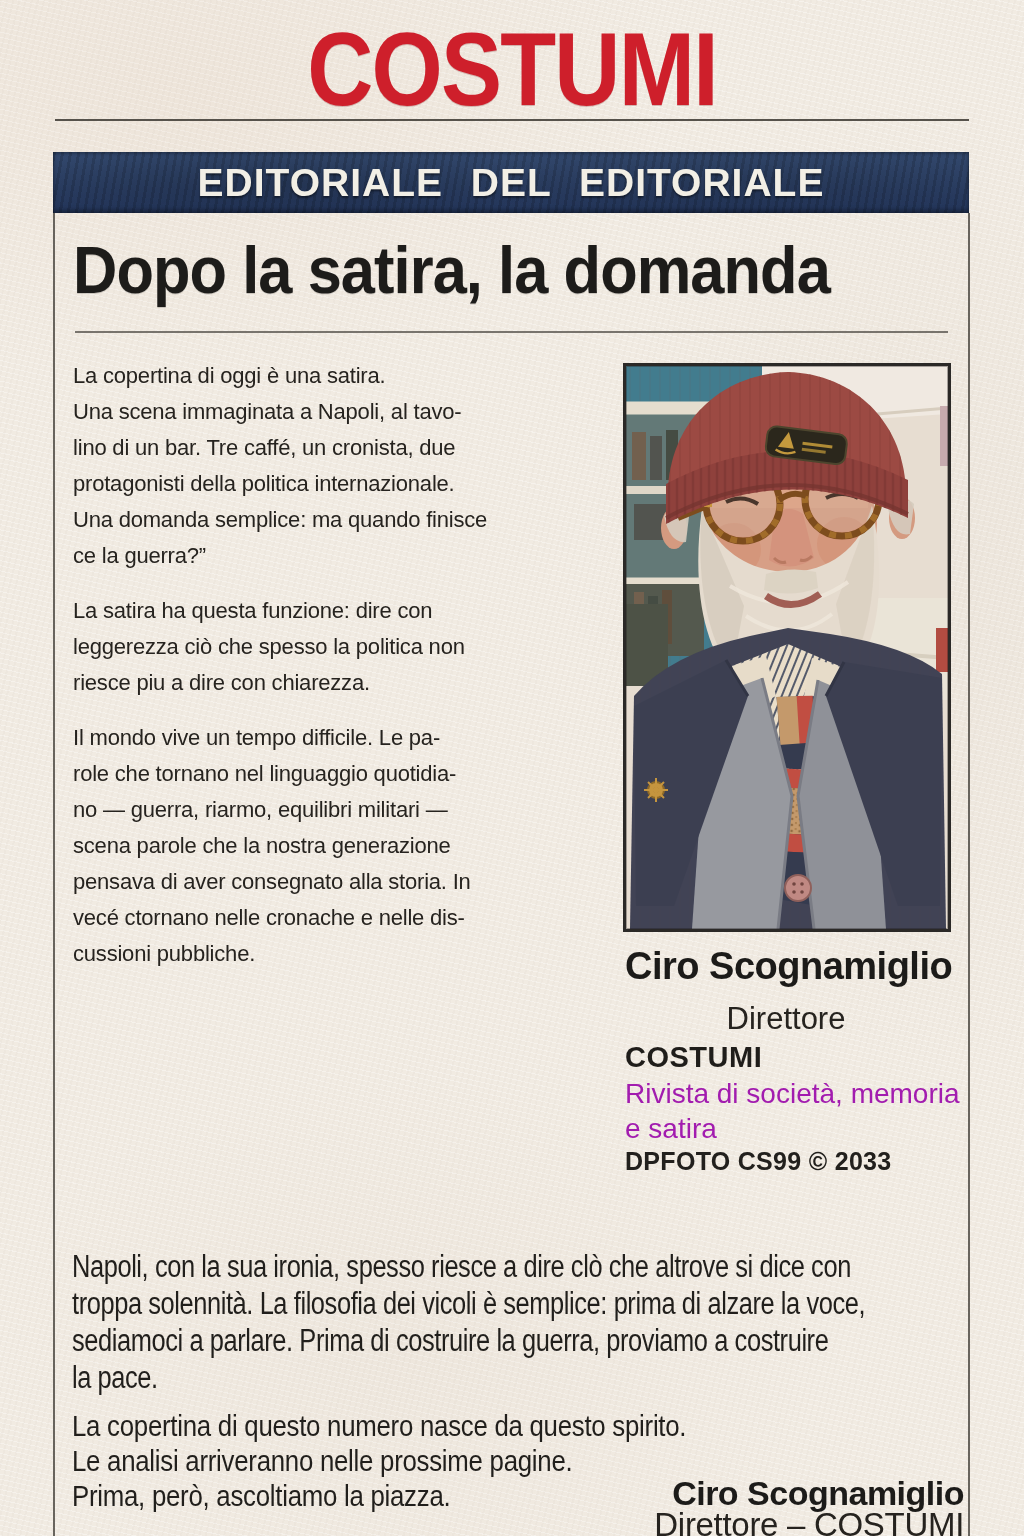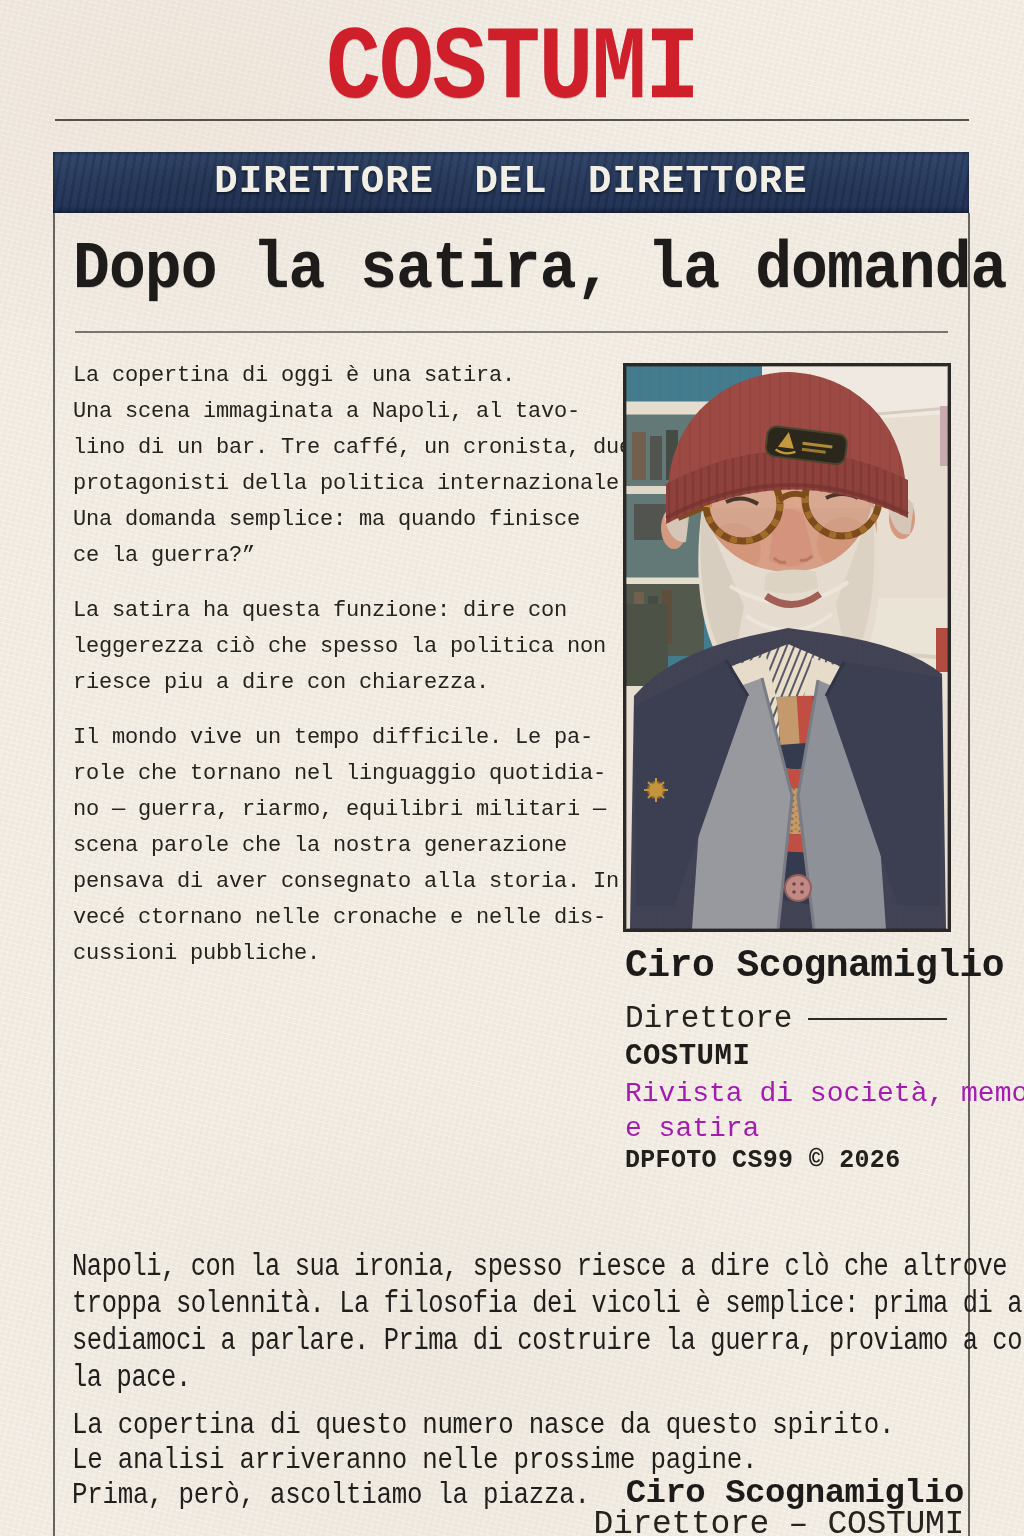--- a/index.html
+++ b/index.html
@@ -1,19 +1,19 @@
 <!DOCTYPE html>
 <html><head>
 <meta charset="utf-8">
 <style>
   html,body{margin:0;padding:0;background:#d8d2c8;}
   .page{
     position:relative;width:1024px;height:1536px;overflow:hidden;
     background:#f1ebe2;
-    font-family:Liberation Mono, monospace;
+    font-family:Liberation Sans, sans-serif;
     color:#24221f;
   }
   .page::before{
     content:"";position:absolute;inset:0;pointer-events:none;
     background:
       radial-gradient(ellipse 700px 420px at 18% 6%, rgba(196,152,120,.08), transparent 70%),
       radial-gradient(ellipse 520px 700px at 92% 38%, rgba(180,158,138,.07), transparent 70%),
       radial-gradient(ellipse 600px 400px at 40% 88%, rgba(186,160,136,.06), transparent 70%),
       repeating-linear-gradient(104deg, rgba(120,100,88,.028) 0 2px, transparent 2px 6px),
       repeating-linear-gradient(13deg, rgba(255,255,255,.35) 0 1px, transparent 1px 5px);
@@ -56,21 +56,21 @@
     margin:0 0 19px 0;font-size:22px;line-height:36px;letter-spacing:-.2px;
     white-space:pre;color:#26231f;
   }
 
   .photo{
     position:absolute;left:623px;top:363px;width:328px;height:569px;
     border:3px solid #2b2927;box-sizing:border-box;background:#e9e3d8;
   }
   .photo svg{display:block;}
   .cap-name{top:944px;font-size:38px;line-height:44px;font-weight:bold;letter-spacing:-.5px;color:#1c1b19;position:absolute;left:625px;}
-  .cap-role-row{position:absolute;left:625px;top:1001px;width:322px;display:flex;align-items:center;}
+  .cap-role-row{position:absolute;left:625px;top:1001px;width:322px;display:flex;align-items:center;flex-direction:column;}
   .cap-role{font-size:31px;line-height:36px;color:#26231f;}
   .cap-role-rule{flex:1;height:2px;background:#2b2b28;margin-left:16px;}
   .cap-mag{position:absolute;left:625px;top:1040px;font-size:29px;line-height:34px;font-weight:bold;letter-spacing:.5px;color:#1f1d1a;}
   .cap-tagline{position:absolute;left:625px;top:1076px;font-size:28px;line-height:35px;white-space:pre;color:#a21caf;}
   .cap-credit{position:absolute;left:625px;top:1146px;font-size:25px;line-height:30px;font-weight:bold;letter-spacing:.3px;color:#22201d;}
 
   .wide-para{
     position:absolute;left:72px;top:1248px;width:1100px;
     font-size:31px;line-height:37px;letter-spacing:-.5px;white-space:pre;
     transform:scaleX(.82);transform-origin:0 0;color:#211f1c;
@@ -86,21 +86,21 @@
 </style>
 </head>
 <body>
 
 <div class="page">
 
   <div class="masthead">COSTUMI</div>
   <div class="rule-top"></div>
 
   <div class="banner">
-    <span class="banner-label">DIRETTORE DEL DIRETTORE</span>
+    <span class="banner-label">EDITORIALE DEL EDITORIALE</span>
   </div>
 
   <div class="v-rule left"></div>
   <div class="v-rule right"></div>
 
   <div class="headline">Dopo la satira, la domanda</div>
   <div class="headline-rule"></div>
 
   <div class="left-col">
     <p>La copertina di oggi è una satira.
@@ -284,21 +284,21 @@
   </div>
 
   <div class="cap-name">Ciro Scognamiglio</div>
   <div class="cap-role-row">
     <span class="cap-role">Direttore</span>
     <span class="cap-role-rule"></span>
   </div>
   <div class="cap-mag">COSTUMI</div>
   <div class="cap-tagline">Rivista di società, memoria
 e satira</div>
-  <div class="cap-credit">DPFOTO CS99 © 2026</div>
+  <div class="cap-credit">DPFOTO CS99 © 2033</div>
 
   <div class="wide-para">Napoli, con la sua ironia, spesso riesce a dire clò che altrove si dice con
 troppa solennità. La filosofia dei vicoli è semplice: prima di alzare la voce,
 sediamoci a parlare. Prima di costruire la guerra, proviamo a costruire
 la pace.</div>
   <div class="closing-para">La copertina di questo numero nasce da questo spirito.
 Le analisi arriveranno nelle prossime pagine.
 Prima, però, ascoltiamo la piazza.</div>
 
   <div class="signature">

